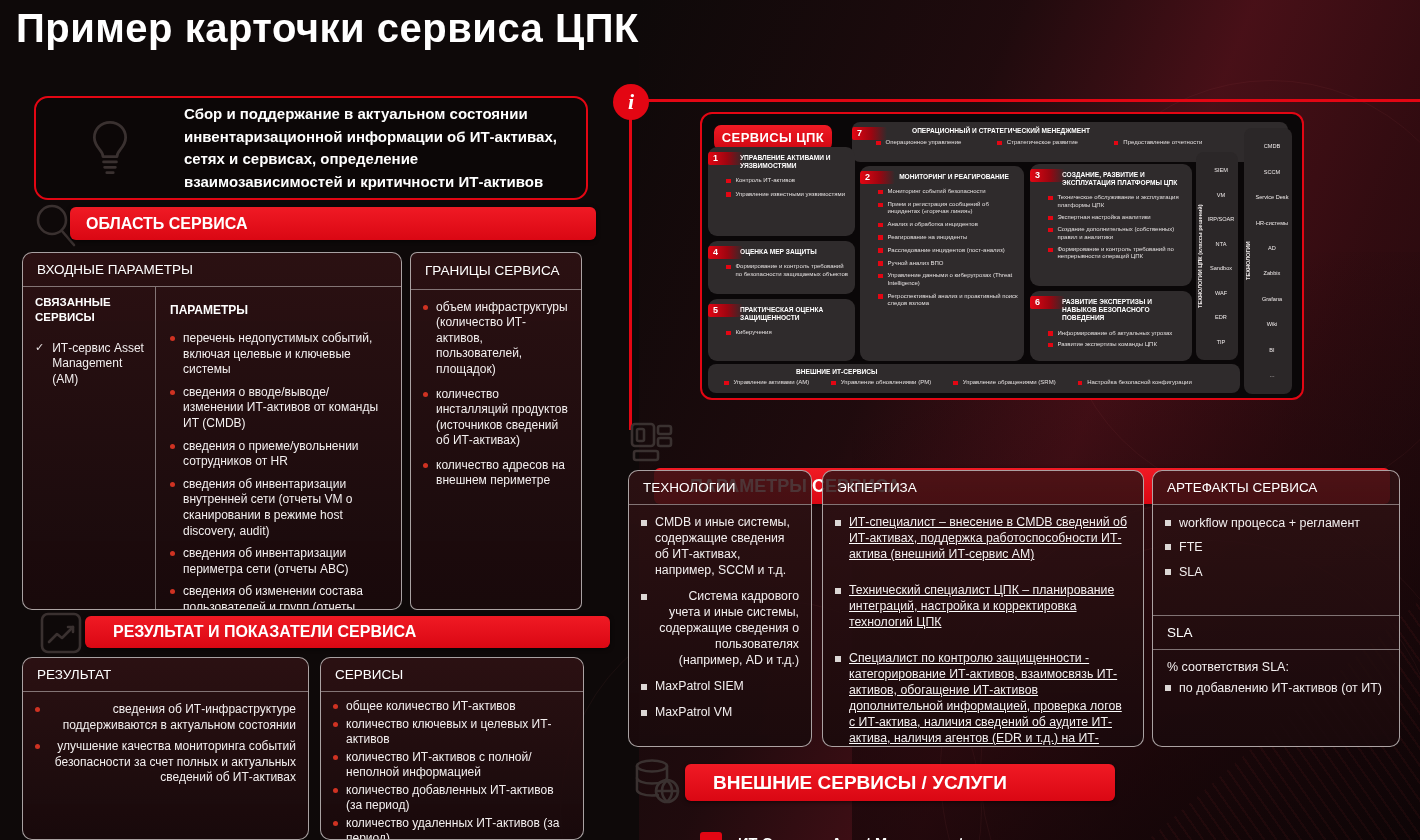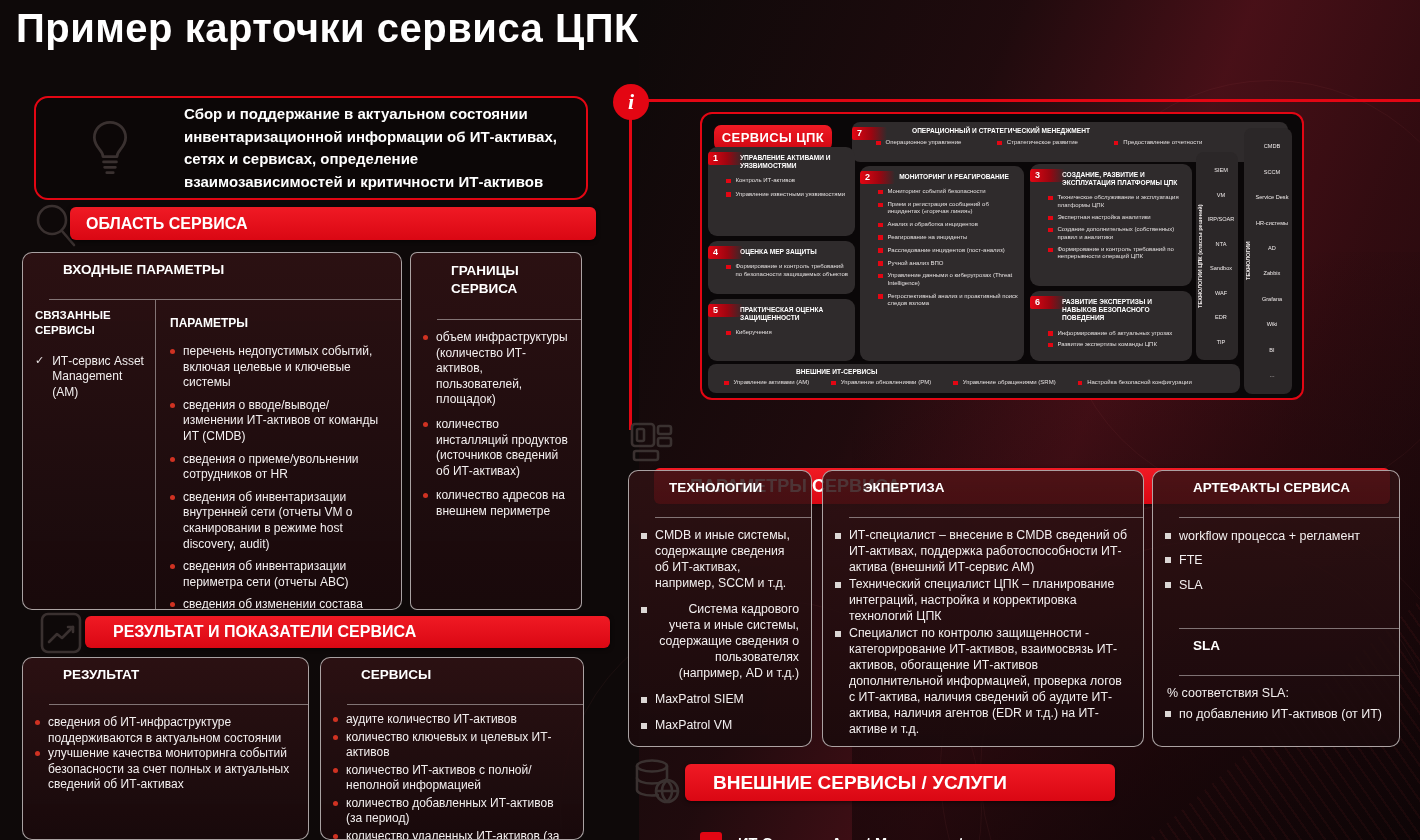--- a/index.html
+++ b/index.html
@@ -19,21 +19,21 @@
   .abs{position:absolute;}
   .page-title{left:16px;top:6px;font-size:40px;font-weight:bold;letter-spacing:.5px;}
   .banner{background:linear-gradient(180deg,#f01a24,#da0713);border-radius:6px;display:flex;align-items:center;
           font-weight:bold;color:#fff;box-shadow:0 1px 4px rgba(0,0,0,.6);}
   .intro-box{left:34px;top:96px;width:550px;height:100px;border:2.5px solid #e30613;border-radius:14px;
              display:flex;align-items:center;background:rgba(10,6,6,.35);}
   .intro-icn{flex:0 0 148px;display:flex;justify-content:center;}
   .intro-text{flex:1;padding-right:14px;font-size:15px;line-height:1.5;font-weight:bold;}
   .panel{background:linear-gradient(180deg,rgba(48,18,20,.85),rgba(26,10,12,.9));
          border:1px solid rgba(205,200,200,.8);border-radius:10px;overflow:hidden;}
-  .panel-h{font-size:13.5px;font-weight:bold;padding:9px 14px 22px;border-bottom:1px solid rgba(205,200,200,.55);margin-left:26px;}
+  .panel-h{font-size:13.5px;font-weight:normal;padding:9px 14px 9px;border-bottom:1px solid rgba(205,200,200,.55);}
   .blist{display:flex;flex-direction:column;padding:10px 12px;}
   .bitem{display:flex;gap:8px;}
   .dot{flex:0 0 5px;height:5px;border-radius:50%;background:#cf3222;margin-top:5px;}
   .sqb{flex:0 0 6px;height:6px;background:#dcd7d5;margin-top:5px;}
   .btext{font-size:12px;line-height:1.3;color:#f3efef;}
   
   .redline{position:absolute;background:#e30613;}
   .info-circle{left:613px;top:84px;width:36px;height:36px;border-radius:50%;background:#e30613;
                display:flex;align-items:center;justify-content:center;font-family:"Liberation Serif",serif;
                font-weight:bold;font-style:italic;font-size:22px;z-index:3;}
@@ -178,41 +178,41 @@
         <path d="M13 34l8-8 5 4 11-11"></path>
         <path d="M32 19h5v5"></path>
       </g>
   </svg>
   <div class="abs banner" style="left:85px;top:616px;width:497px;height:32px;padding-left:28px;font-size:16px;">
     <span>РЕЗУЛЬТАТ И ПОКАЗАТЕЛИ СЕРВИСА</span>
   </div>
 
   <div class="abs panel" style="left:22px;top:657px;width:285px;height:181px;">
     <div class="panel-h">РЕЗУЛЬТАТ</div>
-    <div class="blist" style="gap:0;">
+    <div class="blist" style="gap:6px;text-align:right;">
 
         <div class="bitem">
           <span class="dot"></span>
           <span class="btext">сведения об ИТ-инфраструктуре поддерживаются в актуальном состоянии</span>
         </div>
 
         <div class="bitem">
           <span class="dot"></span>
           <span class="btext">улучшение качества мониторинга событий безопасности за счет полных и актуальных сведений об ИТ-активах</span>
         </div>
       </div>
   </div>
 
   <div class="abs panel" style="left:320px;top:657px;width:262px;height:181px;">
     <div class="panel-h">СЕРВИСЫ</div>
     <div class="blist" style="gap:3px;padding-top:7px;">
 
         <div class="bitem">
           <span class="dot"></span>
-          <span class="btext" style="line-height:1.25;">аудите количество ИТ-активов</span>
+          <span class="btext" style="line-height:1.25;">общее количество ИТ-активов</span>
         </div>
 
         <div class="bitem">
           <span class="dot"></span>
           <span class="btext" style="line-height:1.25;">количество ключевых и целевых ИТ-активов</span>
         </div>
 
         <div class="bitem">
           <span class="dot"></span>
           <span class="btext" style="line-height:1.25;">количество ИТ-активов с полной/неполной информацией</span>
@@ -487,21 +487,21 @@
 
         <div class="bitem">
           <span class="sqb"></span>
           <span class="btext" style="font-size:12.3px;">MaxPatrol VM</span>
         </div>
       </div>
   </div>
 
   <div class="abs panel" style="left:822px;top:470px;width:320px;height:275px;">
     <div class="panel-h">ЭКПЕРТИЗА</div>
-    <div class="blist" style="gap:1px;">
+    <div class="blist" style="gap:20px;text-decoration:underline;">
 
         <div class="bitem">
           <span class="sqb"></span>
           <span class="btext" style="font-size:12.3px;">ИТ-специалист – внесение в CMDB сведений об ИТ-активах, поддержка работоспособности ИТ-актива (внешний ИТ-сервис AM)</span>
         </div>
 
         <div class="bitem">
           <span class="sqb"></span>
           <span class="btext" style="font-size:12.3px;">Технический специалист ЦПК – планирование интеграций, настройка и корректировка технологий ЦПК</span>
         </div>

